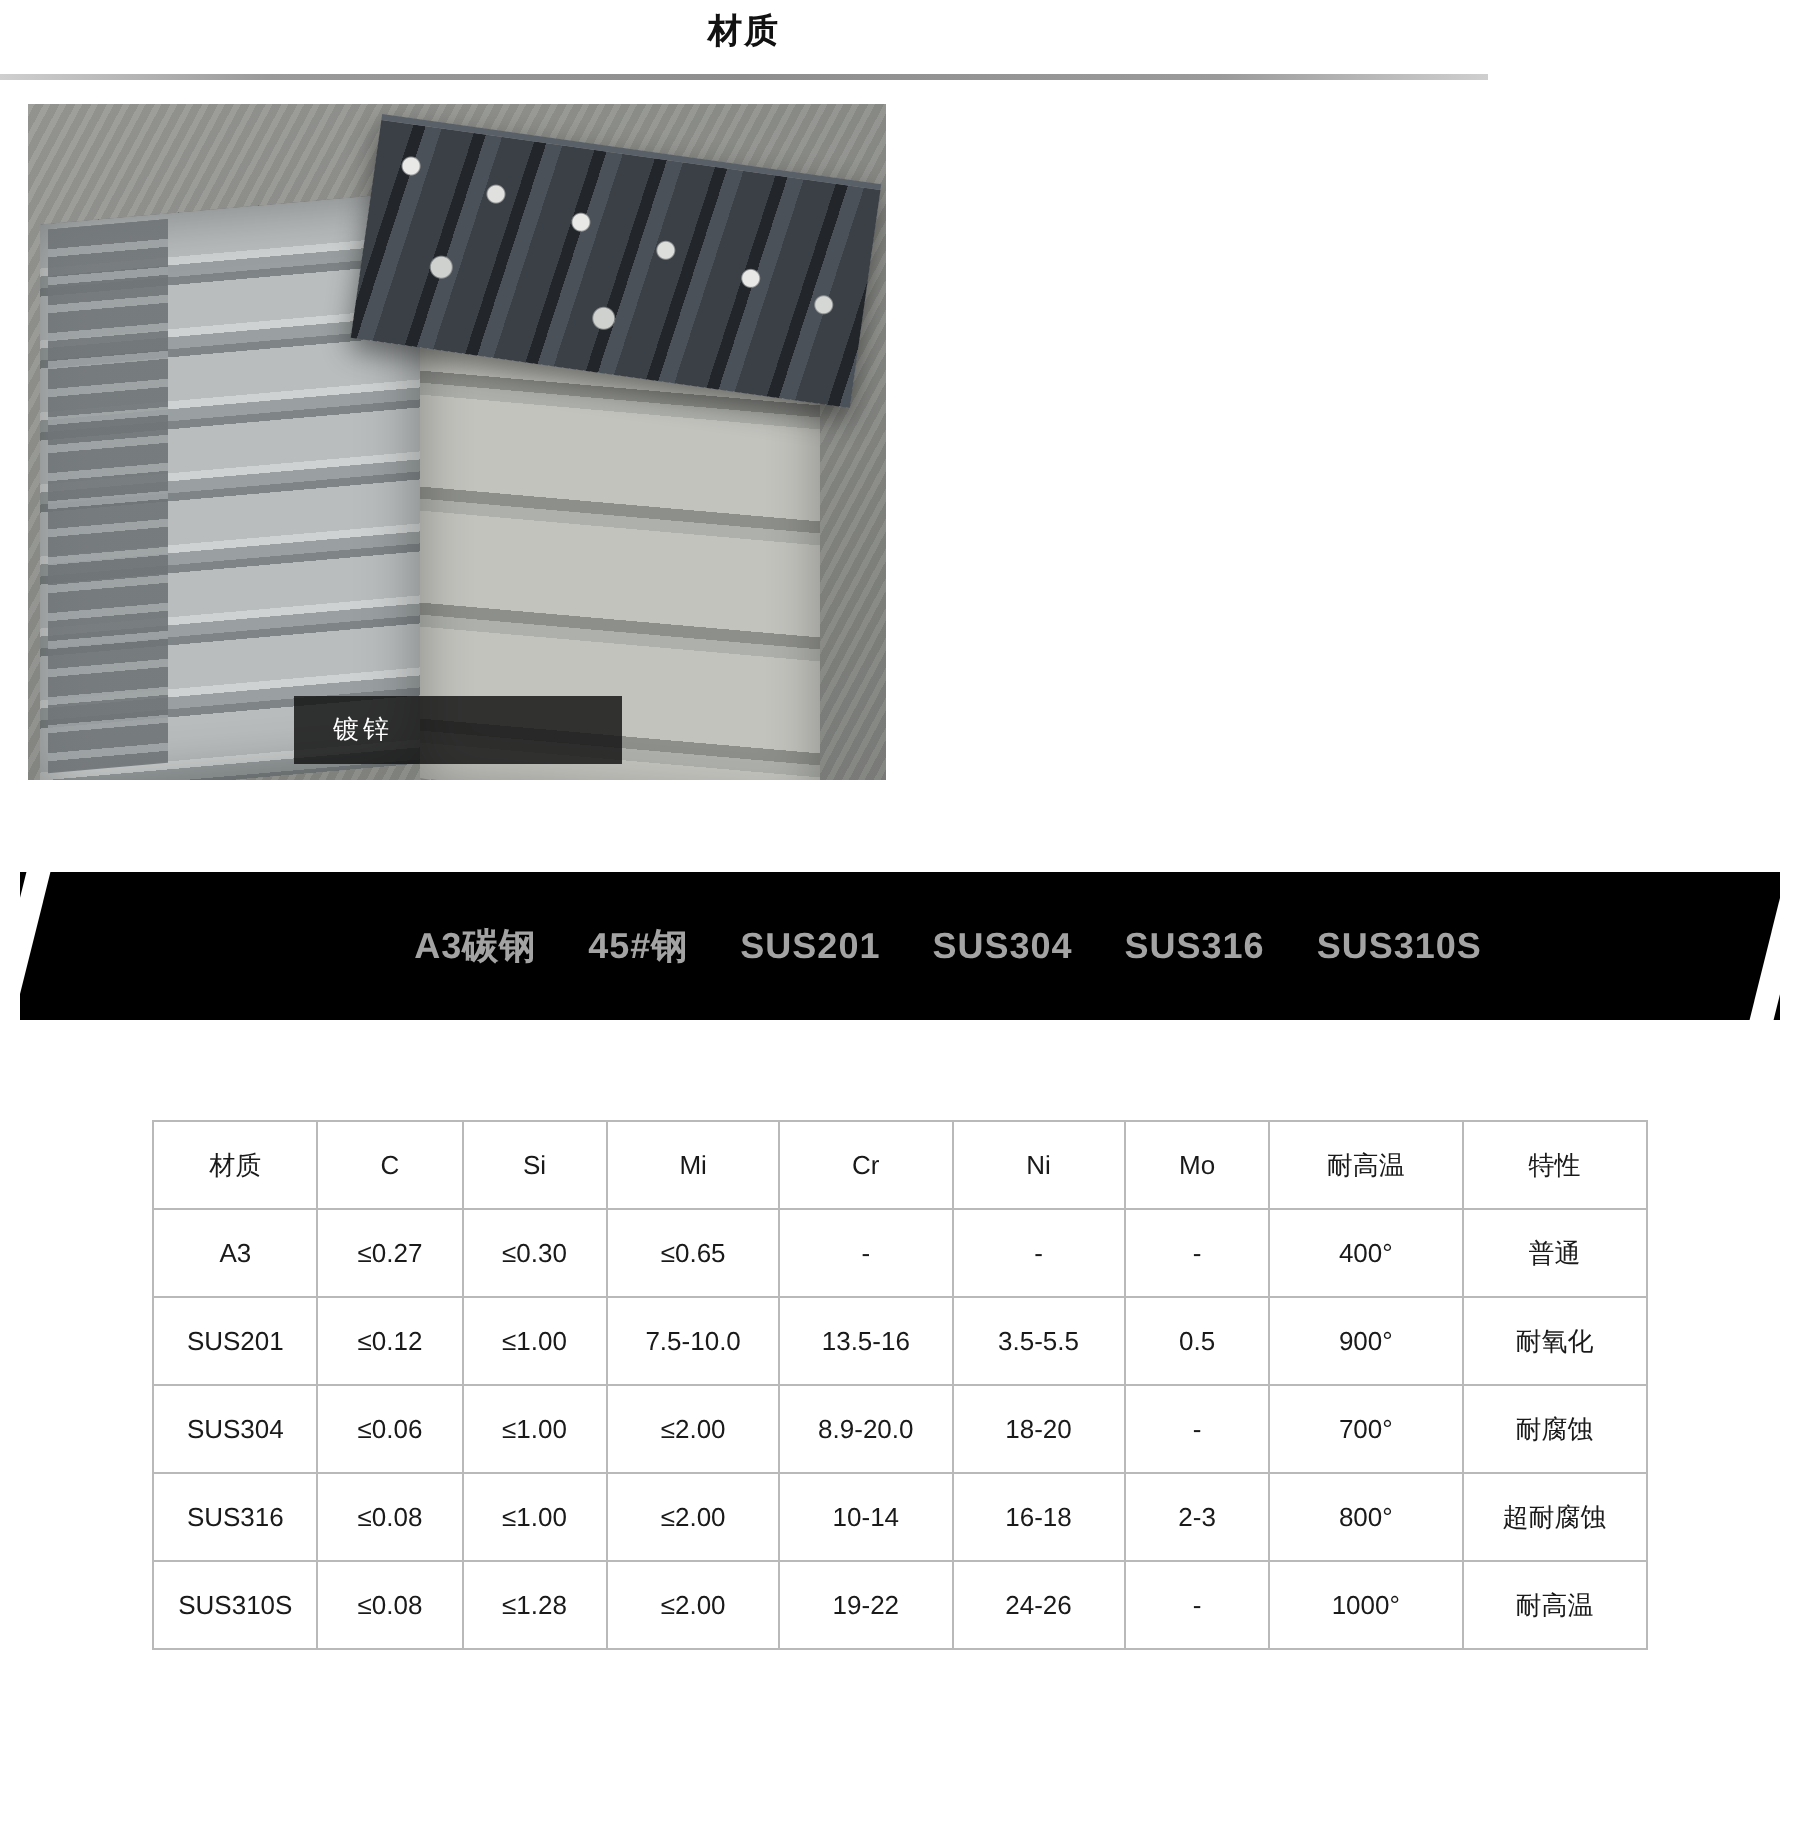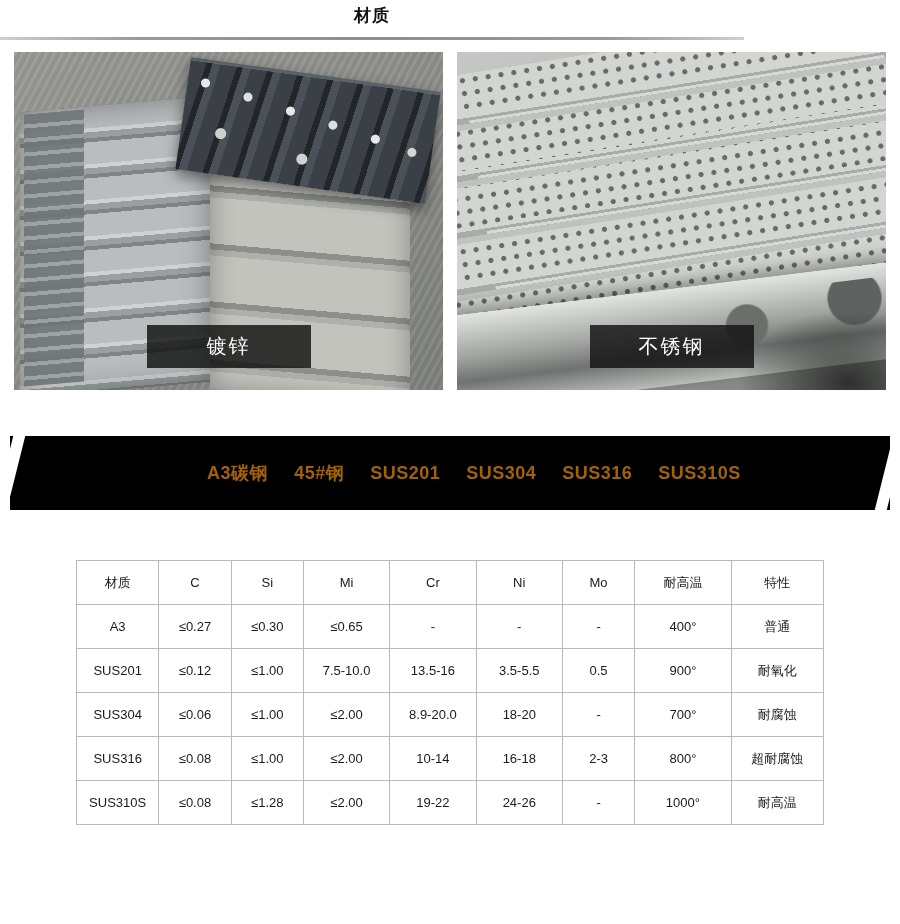--- a/index.html
+++ b/index.html
@@ -57,27 +57,26 @@
     position: relative;
     width: 429px;
     height: 338px;
     overflow: hidden;
     background: #6a6a68;
   }
   .caption {
     position: absolute;
     left: 50%;
     transform: translateX(-50%);
-    bottom: 22px;
+    bottom: 8px;
     min-width: 124px;
     padding: 8px 20px;
     background: rgba(17,17,17,0.82);
     color: #ffffff;
-    font-size: 20px;
-    text-align: center;
+    font-size: 13px;
     letter-spacing: 2px;
   }
 
   
   .p1-bg {
     position: absolute; inset: 0;
     background:
       linear-gradient(170deg, rgba(0,0,0,0.30), rgba(0,0,0,0) 40%),
       linear-gradient(115deg, #8f9294 0%, #a4a7a6 25%, #8b8e8d 50%, #9ea09c 72%, #7d807f 100%);
   }
@@ -217,21 +216,21 @@
     height: 74px;
     background: #000000;
     display: flex;
     align-items: center;
     justify-content: center;
   }
   .banner-inner {
     display: flex;
     gap: 26px;
     align-items: baseline;
-    color: #a16207;
+    color: #a3a3a3;
     font-size: 18px;
     font-weight: bold;
     letter-spacing: 0.5px;
     margin-left: 48px;
   }
   .banner-edge-l, .banner-edge-r {
     position: absolute;
     top: 0;
     width: 10px;
     height: 74px;
@@ -297,30 +296,20 @@
       <div class="p1-bg"></div>
       <div class="p1-ground"></div>
       <div class="p1-slats"></div>
       <div class="p1-hinge"></div>
       <div class="p1-slats2"></div>
       <div class="p1-chain"></div>
       <div class="p1-bolts"></div>
       <div class="caption">镀锌</div>
     </div>
 
-    <div class="photo">
-      <div class="p2-bg"></div>
-      <div class="p2-plates"></div>
-      <div class="p2-holes"></div>
-      <div class="p2-ridge"></div>
-      <div class="p2-rail"></div>
-      <div class="p2-pins"></div>
-      <div class="p2-dark"></div>
-      <div class="caption">不锈钢</div>
-    </div>
 
   </div>
 
   <div class="banner">
     <div class="banner-inner">
       <span>A3碳钢</span>
       <span>45#钢</span>
       <span>SUS201</span>
       <span>SUS304</span>
       <span>SUS316</span>

